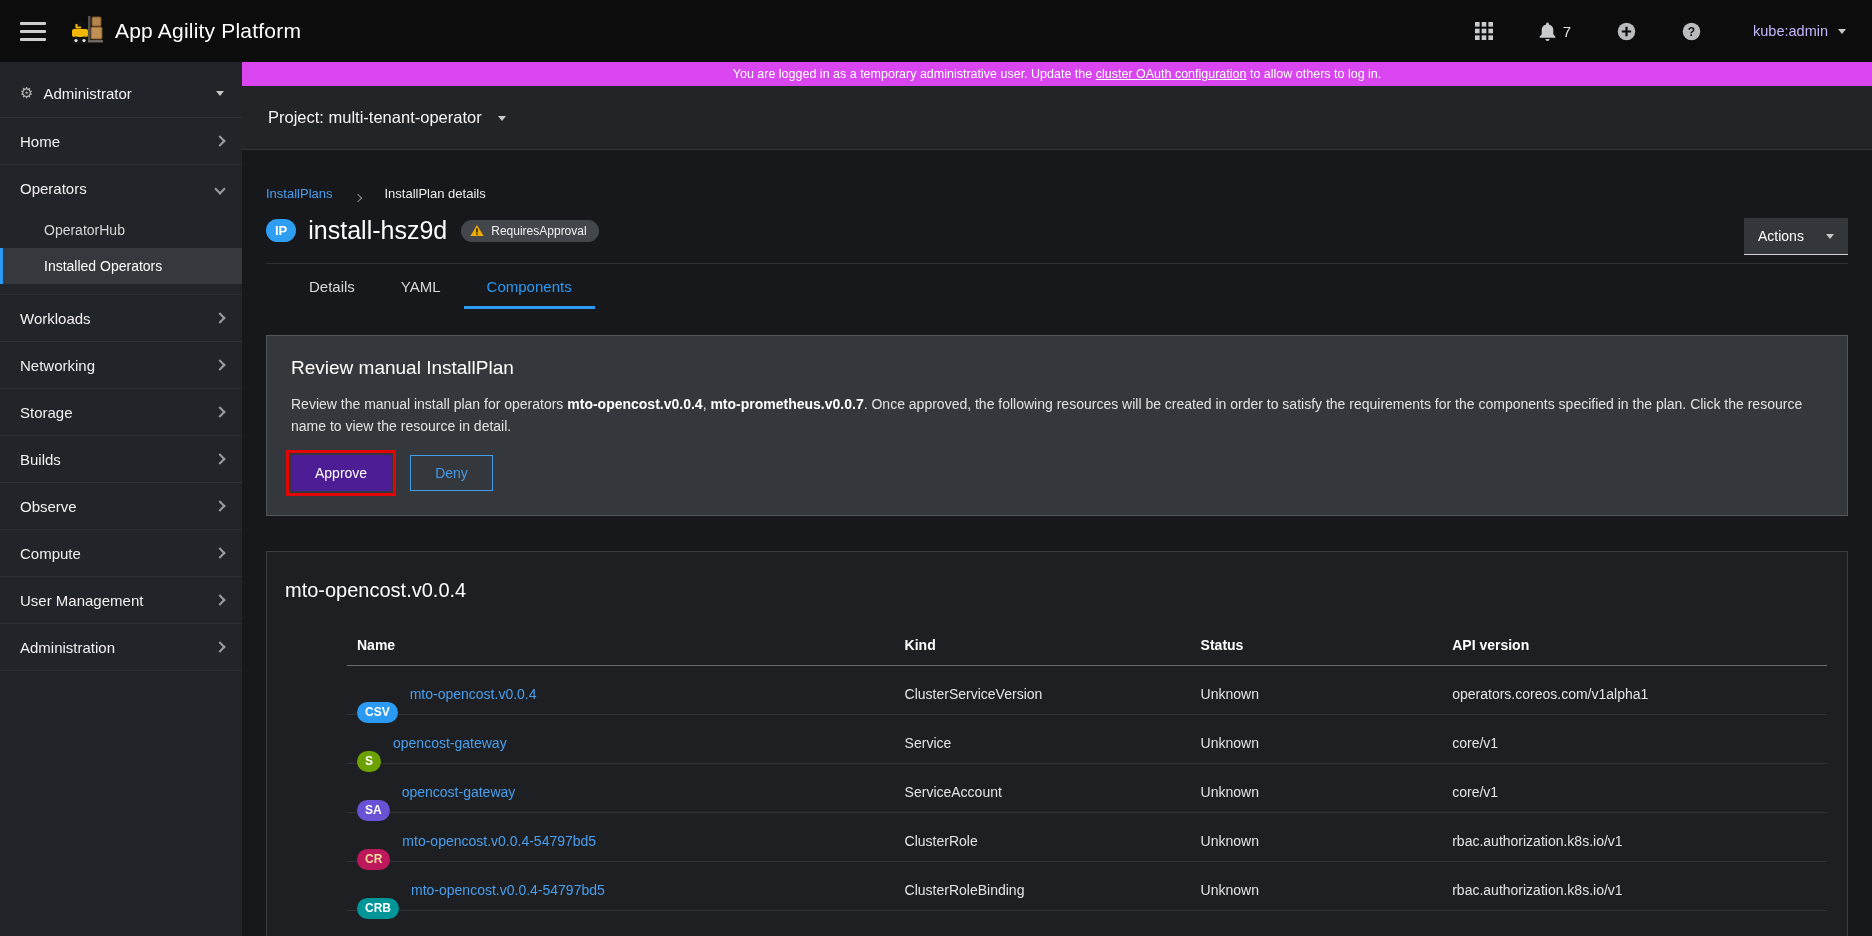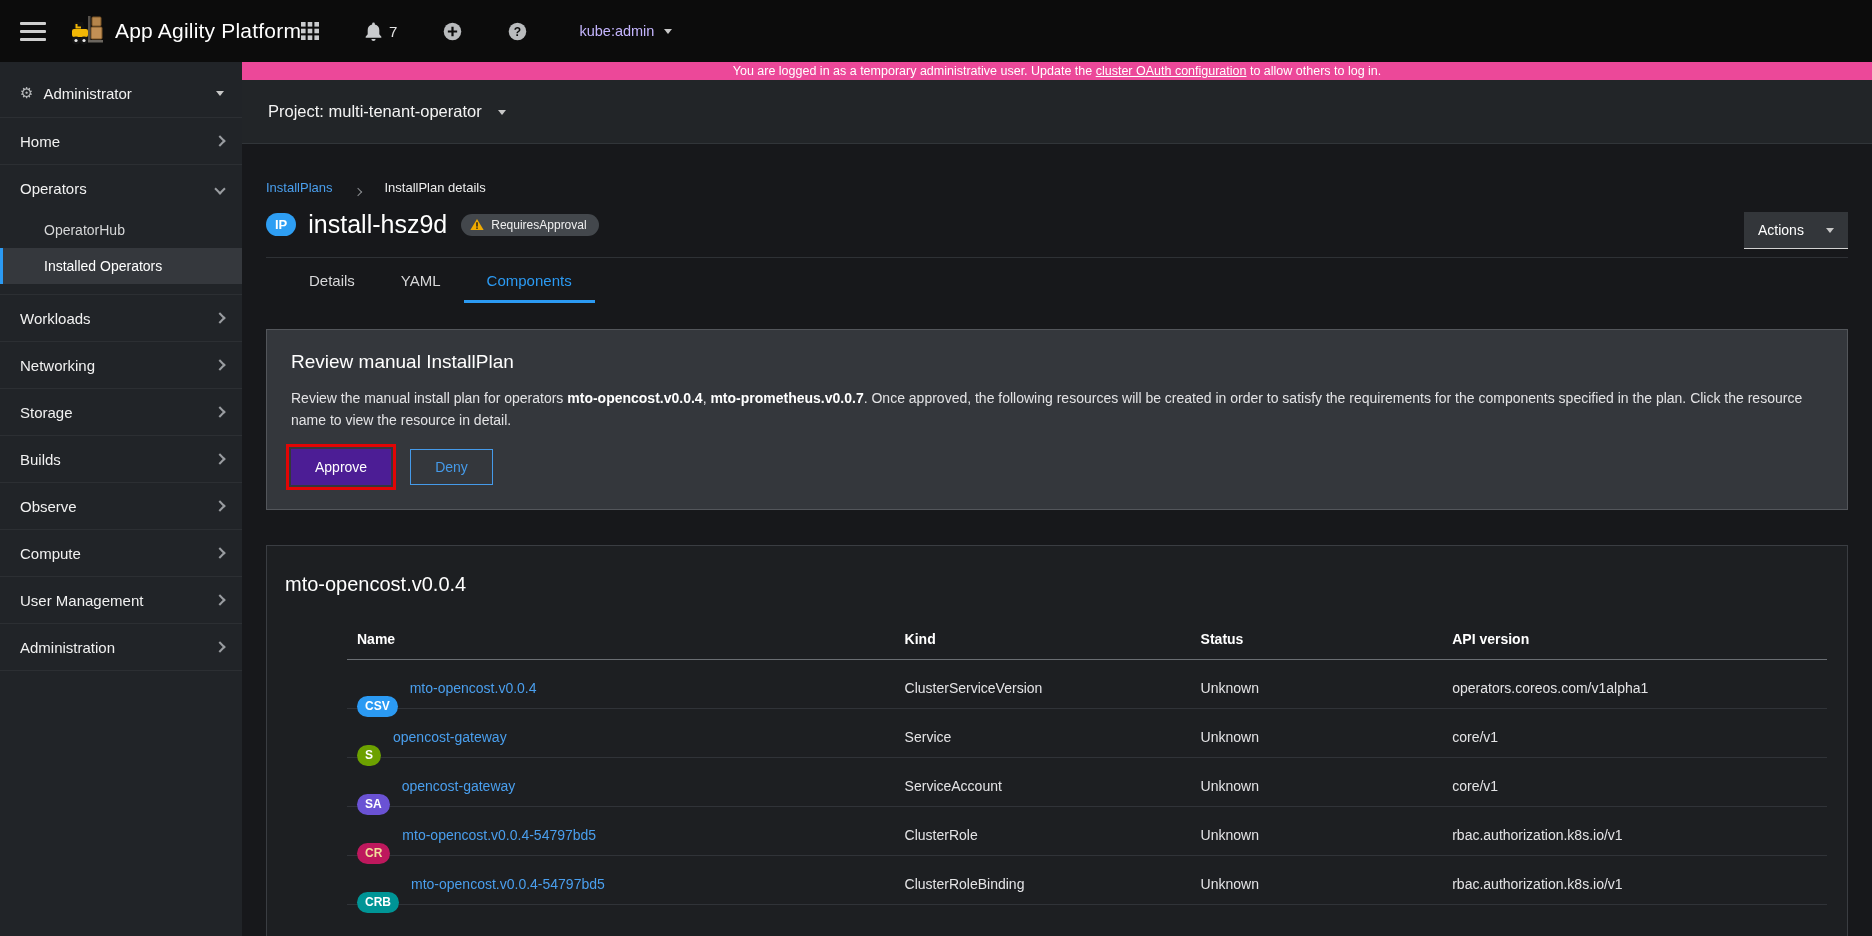--- a/index.html
+++ b/index.html
@@ -5,21 +5,21 @@
   * { box-sizing: border-box; }
   html,body { margin:0; padding:0; }
   body {
     width:1872px; height:936px; overflow:hidden;
     background:#17181b; color:#f0f0f0;
     font-family:"Liberation Sans","DejaVu Sans",sans-serif;
   }
   a { cursor:pointer; }
 
   
-  .masthead { height:62px; background:#0c0c0c; display:flex; align-items:center; padding:0 26px 0 20px; }
+  .masthead { height:62px; background:#0c0c0c; display:flex; align-items:center; justify-content:space-between; padding:0 26px 0 20px; }
   .m-left { display:flex; align-items:center; gap:24px; }
   .hamburger { width:26px; cursor:pointer; display:flex; flex-direction:column; gap:5px; padding:4px 0; }
   .hamburger span { height:3px; background:#cfcfcf; border-radius:1px; }
   .brand { display:flex; align-items:center; gap:11px; color:#fff; font-size:21px; letter-spacing:.2px; text-decoration:none; }
   .m-right { display:flex; align-items:center; gap:46px; }
   .icon-btn { background:none; border:none; padding:0; cursor:pointer; display:flex; align-items:center; gap:7px; color:#e4e4e4; font-size:15px; font-family:inherit; }
   .user-menu { display:flex; align-items:center; gap:10px; color:#c4b5fd; font-size:14.5px; cursor:pointer; margin-left:6px; }
   .caret { width:0; height:0; border-left:4.5px solid transparent; border-right:4.5px solid transparent; border-top:5.5px solid #c8c8c8; display:inline-block; }
 
   
@@ -34,21 +34,21 @@
   .chev { width:8px; height:8px; border-right:2px solid #9a9da1; border-bottom:2px solid #9a9da1; display:inline-block; }
   .chev.right { transform:rotate(-45deg); }
   .chev.down  { transform:rotate(45deg); }
   .nav-group.expanded > .nav-row { border-bottom:none; }
   .sub-list { padding-bottom:10px; border-bottom:1px solid #2c2f33; }
   .sub-row { display:flex; align-items:center; height:36px; padding-left:41px; font-size:14px; color:#d6d7d8; cursor:pointer; border-left:3px solid transparent; }
   .sub-row.active { background:#35383d; border-left-color:#2b9af3; color:#fff; }
 
   
   .main { flex:1; display:flex; flex-direction:column; min-width:0; }
-  .banner { height:18px; background:#ec4899; display:flex; align-items:center; justify-content:center; font-size:12.5px; color:#fff; white-space:pre; }
+  .banner { height:24px; background:#d946ef; display:flex; align-items:center; justify-content:center; font-size:12.5px; color:#fff; white-space:pre; }
   .banner a { color:#fff; text-decoration:underline; }
   .project-bar { height:64px; background:#222528; border-bottom:1px solid #313539; display:flex; align-items:center; gap:16px; padding:0 26px; font-size:16.5px; color:#f4f4f4; }
   .project-bar .caret { margin-top:2px; }
 
   .content { flex:1; padding:0 24px; overflow:hidden; }
 
   .breadcrumb { display:flex; align-items:flex-end; gap:23px; margin-top:36px; font-size:13px; }
   .breadcrumb a { color:#4a9fee; text-decoration:none; }
   .breadcrumb .crumb-current { color:#ededed; }
   .crumb-sep { width:6px; height:6px; border-right:1.5px solid #8a8d90; border-bottom:1.5px solid #8a8d90; transform:rotate(-45deg); }

